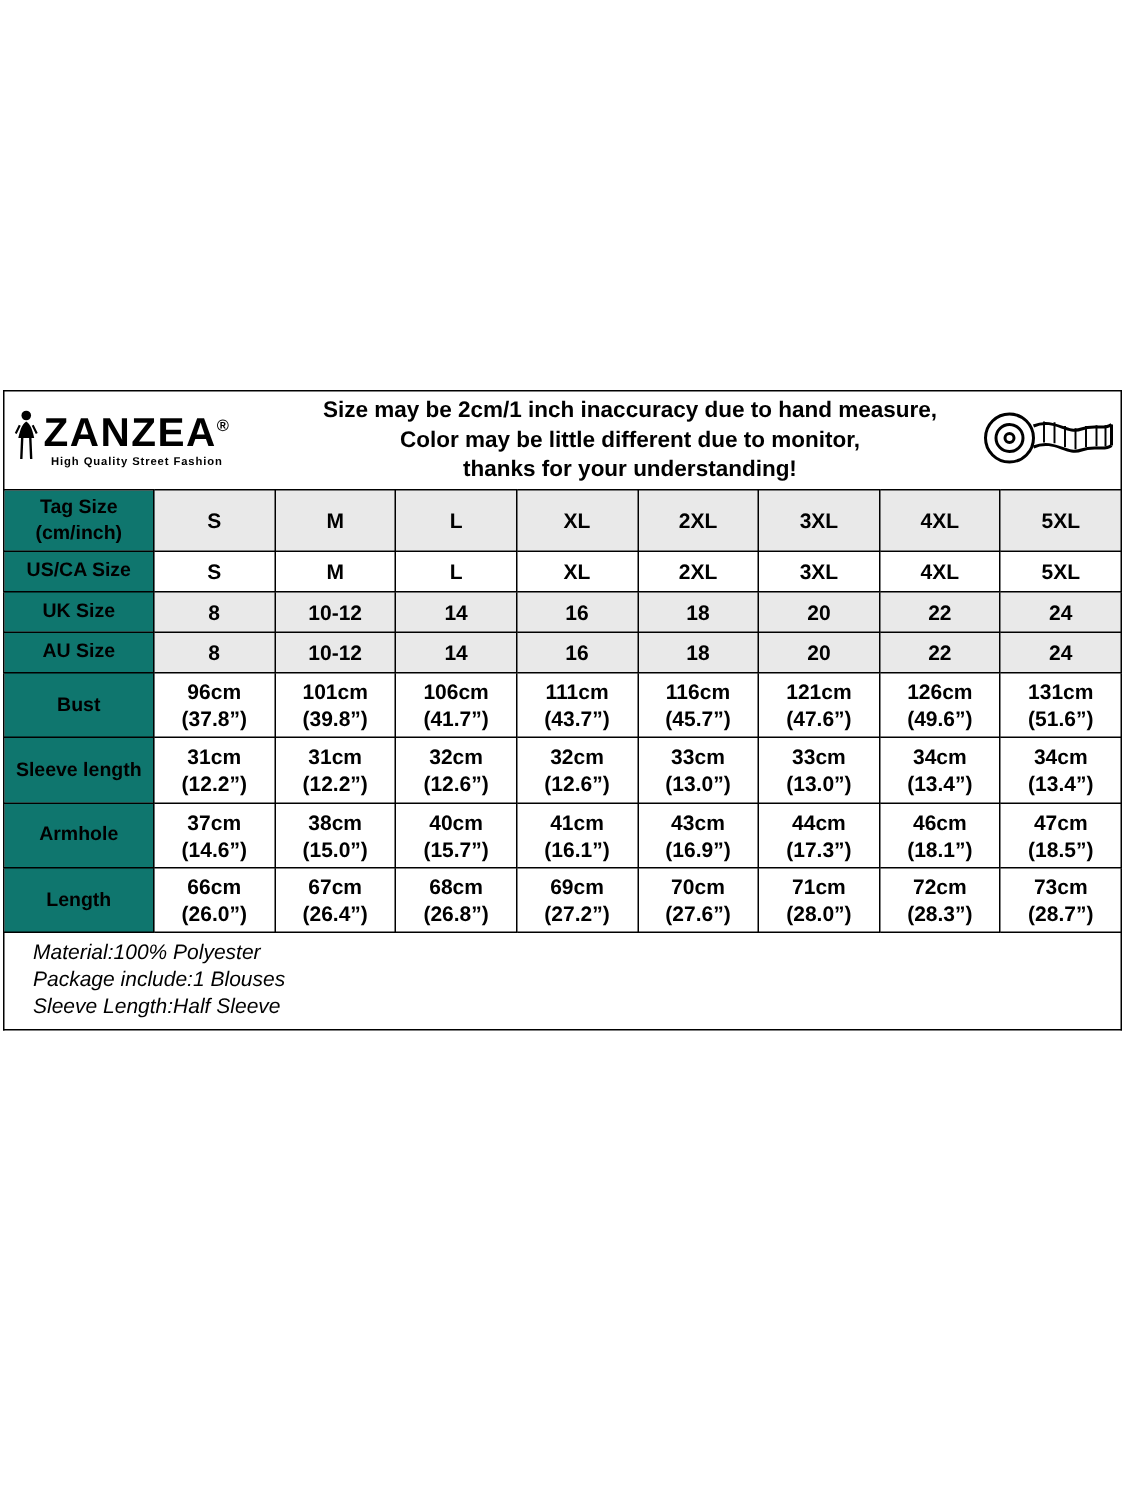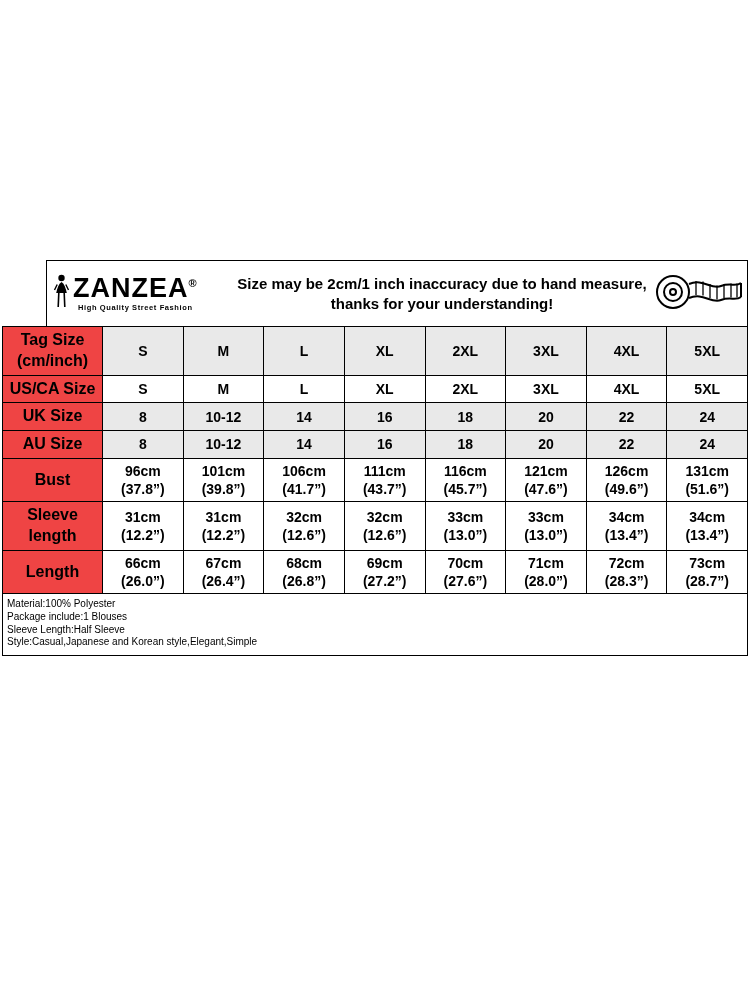--- a/index.html
+++ b/index.html
@@ -6,46 +6,46 @@
   body{
     width:750px;height:1000px;background:#ffffff;
     font-family:"Liberation Sans",sans-serif;color:#000;
   }
   .content{margin:260px 2px 0 2px;}
 
   
   .header-strip{
     display:flex;align-items:center;
     border:1px solid #000;border-bottom:none;
-    height:66px;box-sizing:border-box;margin-left:44px;
+    height:66px;box-sizing:border-box;
   }
   .logo-block{width:190px;display:flex;align-items:center;padding-left:6px;box-sizing:border-box;}
   .logo-figure{margin-right:3px;flex:0 0 auto;}
   .logo-text{line-height:1;}
   .brand-row{font-weight:bold;font-size:27px;letter-spacing:1px;white-space:nowrap;}
   .brand-reg{font-size:11px;vertical-align:super;font-weight:bold;}
   .tagline{font-size:7.5px;font-weight:bold;letter-spacing:0.6px;margin-top:2px;white-space:nowrap;text-align:center;}
   .notice{flex:1;text-align:center;font-weight:bold;font-size:15px;line-height:1.3;}
   .tape-block{width:100px;display:flex;justify-content:center;align-items:center;}
 
   
   table.size-chart{width:100%;border-collapse:collapse;table-layout:fixed;}
   .size-chart th,.size-chart td{
     border:1px solid #000;text-align:center;vertical-align:middle;
     font-weight:bold;font-size:14px;line-height:1.3;
     padding:3px 1px;white-space:pre-line;background:#fff;
   }
-  .size-chart th{background:#ef4444;font-size:16px;}
+  .size-chart th{background:#0f766e;font-size:13px;}
   .size-chart tr.shaded td{background:#e9e9e9;}
   .size-chart tr.single td,.size-chart tr.single th{height:20px;margin-left:12px;}
 
   
   .info-box{
     border:1px solid #000;border-top:none;
-    padding:4px 5px 6px 4px;font-size:10px;font-weight:normal;line-height:1.27;
+    padding:4px 5px 6px 19px;font-size:14px;font-weight:normal;line-height:1.27;font-style:italic;
   }
   .info-line{white-space:nowrap;}
 </style>
 </head>
 <body>
 
 <div class="content">
 
   <div class="header-strip">
     <div class="logo-block">
@@ -59,20 +59,21 @@
       </span>
       <span class="logo-text">
         <span class="brand-row">
           <span>ZANZEA</span><span class="brand-reg">®</span>
         </span>
         <div class="tagline">High Quality Street Fashion</div>
       </span>
     </div>
     <div class="notice">
       <div>Size may be 2cm/1 inch inaccuracy due to hand measure,</div>
+      <div>Color may be little different due to monitor,</div>
       <div>thanks for your understanding!</div>
     </div>
     <div class="tape-block">
       <svg width="92" height="56" viewBox="0 0 92 56" aria-hidden="true">
         <g stroke="#000" fill="none" stroke-width="2">
           <circle cx="22" cy="26" r="16"></circle>
           <circle cx="22" cy="26" r="9"></circle>
           <circle cx="22" cy="26" r="3"></circle>
           <path d="M38,18 C52,12 60,24 70,20 C79,16.5 85,21 90,17"></path>
           <path d="M38,32 C52,26 60,38 70,34 C79,30.5 85,35 90,31"></path>
@@ -181,20 +182,39 @@
           <td>33cm
 (13.0”)</td>
           <td>33cm
 (13.0”)</td>
           <td>34cm
 (13.4”)</td>
           <td>34cm
 (13.4”)</td>
         </tr>
         <tr>
+          <th>Armhole</th>
+          <td>37cm
+(14.6”)</td>
+          <td>38cm
+(15.0”)</td>
+          <td>40cm
+(15.7”)</td>
+          <td>41cm
+(16.1”)</td>
+          <td>43cm
+(16.9”)</td>
+          <td>44cm
+(17.3”)</td>
+          <td>46cm
+(18.1”)</td>
+          <td>47cm
+(18.5”)</td>
+        </tr>
+        <tr>
           <th>Length</th>
           <td>66cm
 (26.0”)</td>
           <td>67cm
 (26.4”)</td>
           <td>68cm
 (26.8”)</td>
           <td>69cm
 (27.2”)</td>
           <td>70cm
@@ -206,16 +226,15 @@
           <td>73cm
 (28.7”)</td>
         </tr>
       </tbody>
   </table>
 
   <div class="info-box">
     <div class="info-line">Material:100% Polyester</div>
     <div class="info-line">Package include:1 Blouses</div>
     <div class="info-line">Sleeve Length:Half Sleeve</div>
-    <div class="info-line">Style:Casual,Japanese and Korean style,Elegant,Simple</div>
   </div>
 
 </div>
 
 </body></html>

